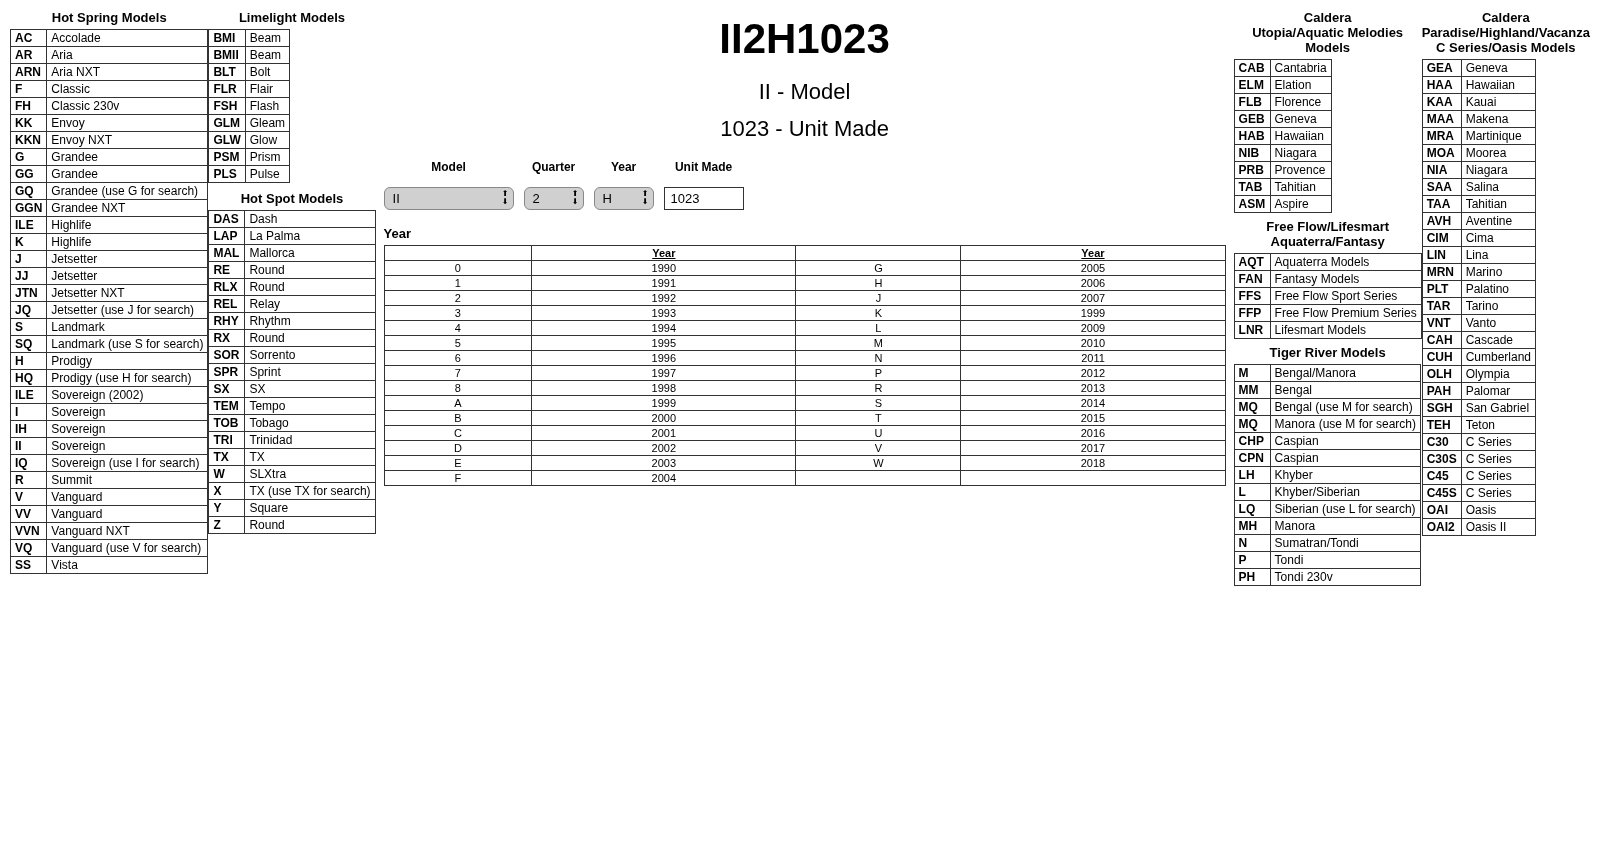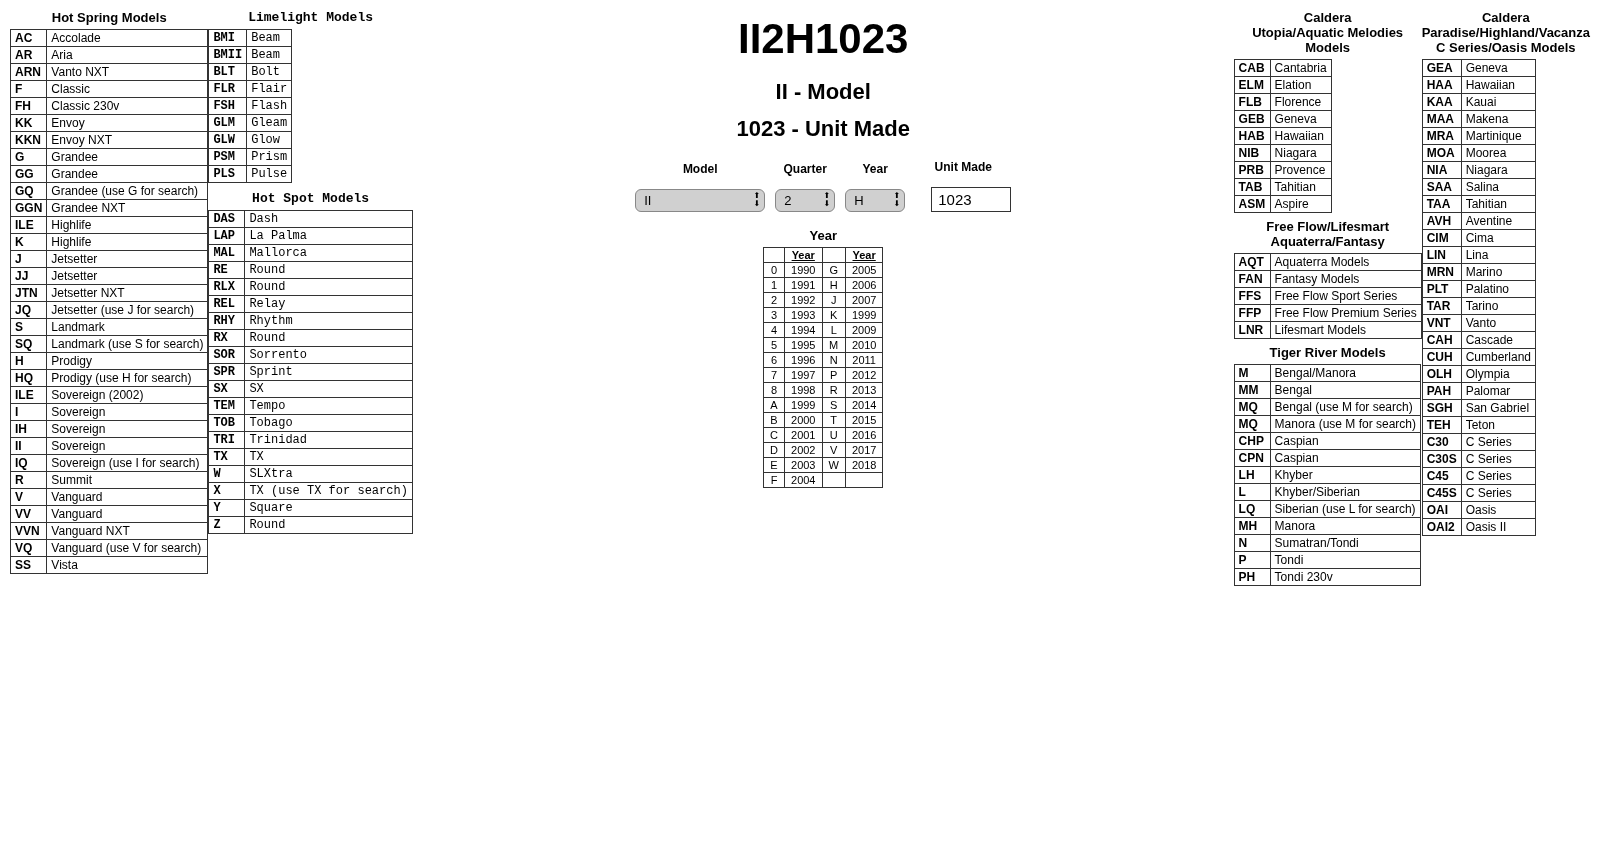--- a/index.html
+++ b/index.html
@@ -19,21 +19,20 @@
     }
     .col-left {
       display: flex;
       flex-direction: row;
       flex: 0 0 auto;
     }
     .col-center {
       flex: 1;
       display: flex;
       flex-direction: column;
-      align-items: center;
     }
     .col-right {
       display: flex;
       flex-direction: row;
       flex: 0 0 auto;
     }
     .section-title {
       font-weight: bold;
       font-size: 13px;
       text-align: center;
@@ -54,21 +53,21 @@
     }
     .center-title {
       font-size: 42px;
       font-weight: bold;
       text-align: center;
       margin-bottom: 10px;
       margin-top: 5px;
     }
     .center-subtitle {
       font-size: 22px;
-      font-weight: bold;
+      font-weight: normal;
       text-align: center;
       line-height: 1.7;
       margin-bottom: 12px;
     }
     .decoder-row {
       display: flex;
       flex-direction: row;
       align-items: flex-end;
       gap: 10px;
       margin-bottom: 10px;
@@ -123,24 +122,23 @@
       padding: 1px 6px;
       text-align: center;
     }
     table.year-table th {
       font-weight: bold;
       text-decoration: underline;
     }
     .unit-input {
       border: 1px solid #333;
       padding: 3px 6px;
-      font-size: 15px;
+      font-size: 13px;
       width: 80px;
       text-align: left;
-      margin-left: 16px;
     }
   </style>
 </head>
 <body>
 
 <div class="page-container">
 
   <div class="col-left">
 
     <div>
@@ -150,21 +148,21 @@
             <tr>
               <td>AC</td>
               <td>Accolade</td>
             </tr>
             <tr>
               <td>AR</td>
               <td>Aria</td>
             </tr>
             <tr>
               <td>ARN</td>
-              <td>Vanto NXT</td>
+              <td>Aria NXT</td>
             </tr>
             <tr>
               <td>F</td>
               <td>Classic</td>
             </tr>
             <tr>
               <td>FH</td>
               <td>Classic 230v</td>
             </tr>
             <tr>
@@ -272,21 +270,21 @@
               <td>Vanguard (use V for search)</td>
             </tr>
             <tr>
               <td>SS</td>
               <td>Vista</td>
             </tr>
           </tbody>
       </table>
     </div>
 
-    <div style="display:flex;flex-direction:column;gap:8px;font-family:Liberation Mono, monospace;">
+    <div style="display:flex;flex-direction:column;gap:8px;">
       <div>
         <div class="section-title">Limelight Models</div>
         <table class="model-table">
           <tbody id="limelight-tbody">
               <tr>
                 <td>BMI</td>
                 <td>Beam</td>
               </tr>
               <tr>
                 <td>BMII</td>

